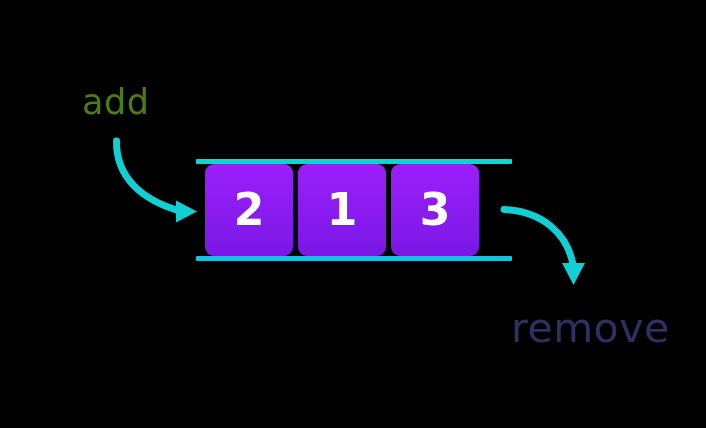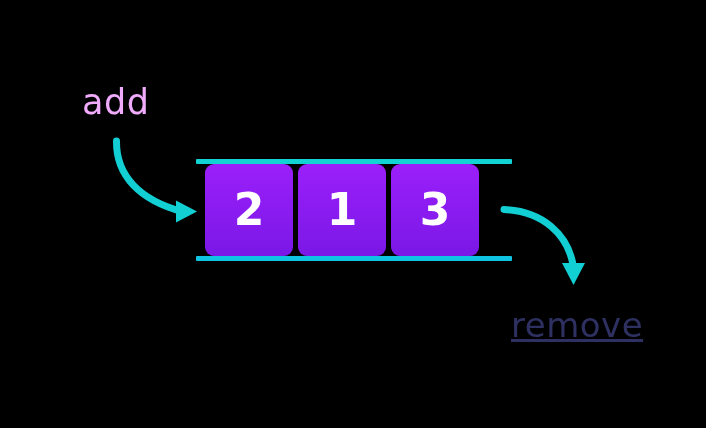--- a/index.html
+++ b/index.html
@@ -38,22 +38,21 @@
     user-select: none;
   }
   #label-add {
     left: 82px;
     top: 85px;
     font-size: 35px;
   }
   #label-remove {
     left: 511px;
     top: 308px;
-    font-size: 34px;
-    text-decoration: underline;
+    font-size: 41px;
   }
 
   
   #queue {
     position: absolute;
     left: 196px;
     top: 155px;
     width: 316px;
     height: 110px;
   }
@@ -109,21 +108,21 @@
       <path d="M 116.5 141 C 116 176, 140 200, 182 211.5" fill="none" stroke="#12cfd4" stroke-width="7" stroke-linecap="round"></path>
       <path d="M 197 211.5 L 176 200.5 L 176 222.5 Z" fill="#12cfd4"></path>
     </g>
 
     <g>
       <path d="M 504 209.5 C 542 211, 569 234, 573.5 268" fill="none" stroke="#12cfd4" stroke-width="7" stroke-linecap="round"></path>
       <path d="M 573.5 285 L 562 263 L 585 263 Z" fill="#12cfd4"></path>
     </g>
   </svg>
 
-  <div class="label" id="label-add" style="color:#f0abfc;">add</div>
+  <div class="label" id="label-add" style="color:#4d7c0f;">add</div>
 
   <div class="label" id="label-remove" style="color:#2e3061;">remove</div>
 
   <div id="queue">
 
     <div class="rail" id="rail-top" style="background:#12d3d3;"></div>
 
     <div class="rail" id="rail-bottom" style="background:#0ec4e2;"></div>
 
     <div id="cells">

